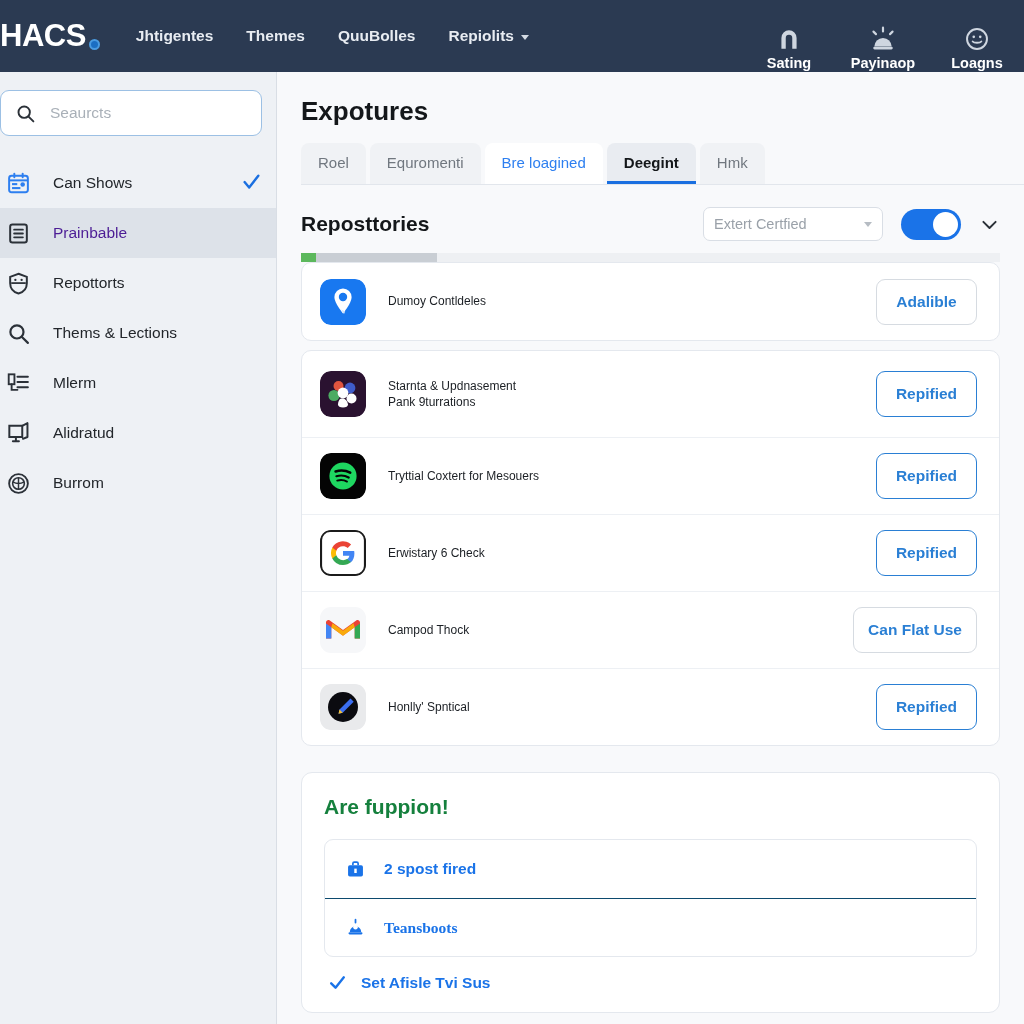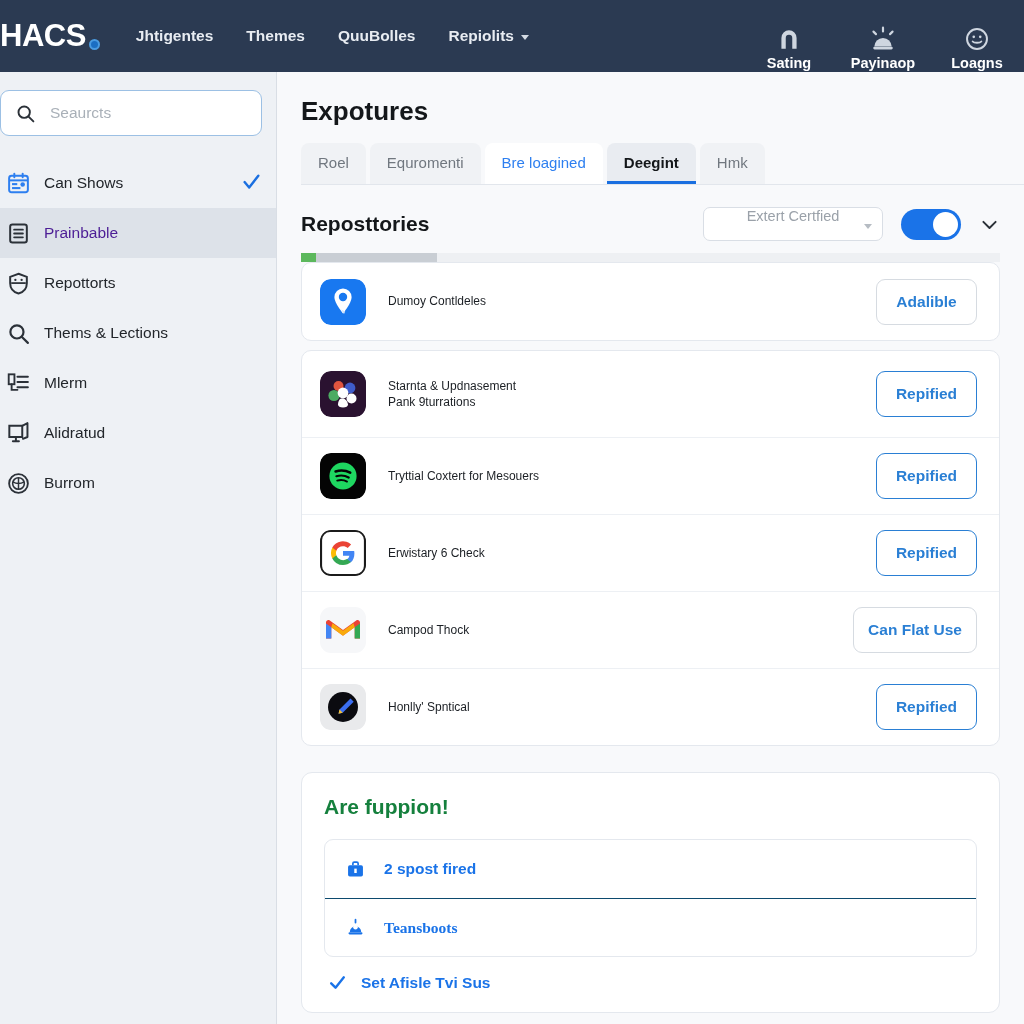--- a/index.html
+++ b/index.html
@@ -106,21 +106,21 @@
     color: #333;
     background: transparent;
     width: 170px;
   }
   .search-input::placeholder { color: #a9b0b8; }
 
   .side-item {
     height: 50px;
     display: flex; align-items: center;
     padding: 0 14px 0 4px;
-    gap: 12px;
+    gap: 21px;
     position: relative;
     text-align: right;
   }
   .side-item.active { background: #dde2e9; }
   .side-ico {
     width: 28px; height: 28px;
     display: flex; align-items: center; justify-content: center;
     flex-shrink: 0;
   }
   .side-label {
@@ -175,21 +175,20 @@
   .sec-ctrls { margin-left: auto; display: flex; align-items: center; gap: 18px; }
   .select-box {
     width: 180px; height: 34px;
     border: 1px solid #d9dee5;
     border-radius: 7px;
     background: #ffffff;
     display: flex; align-items: center;
     padding: 0 10px;
     font-size: 14.5px;
     color: #9aa1a9;
-    flex-direction: column;
   }
   .select-caret {
     margin-left: auto;
     width: 0; height: 0;
     border-left: 4px solid transparent;
     border-right: 4px solid transparent;
     border-top: 5px solid #b6bcc3;
   }
   .toggle {
     width: 60px; height: 31px;

